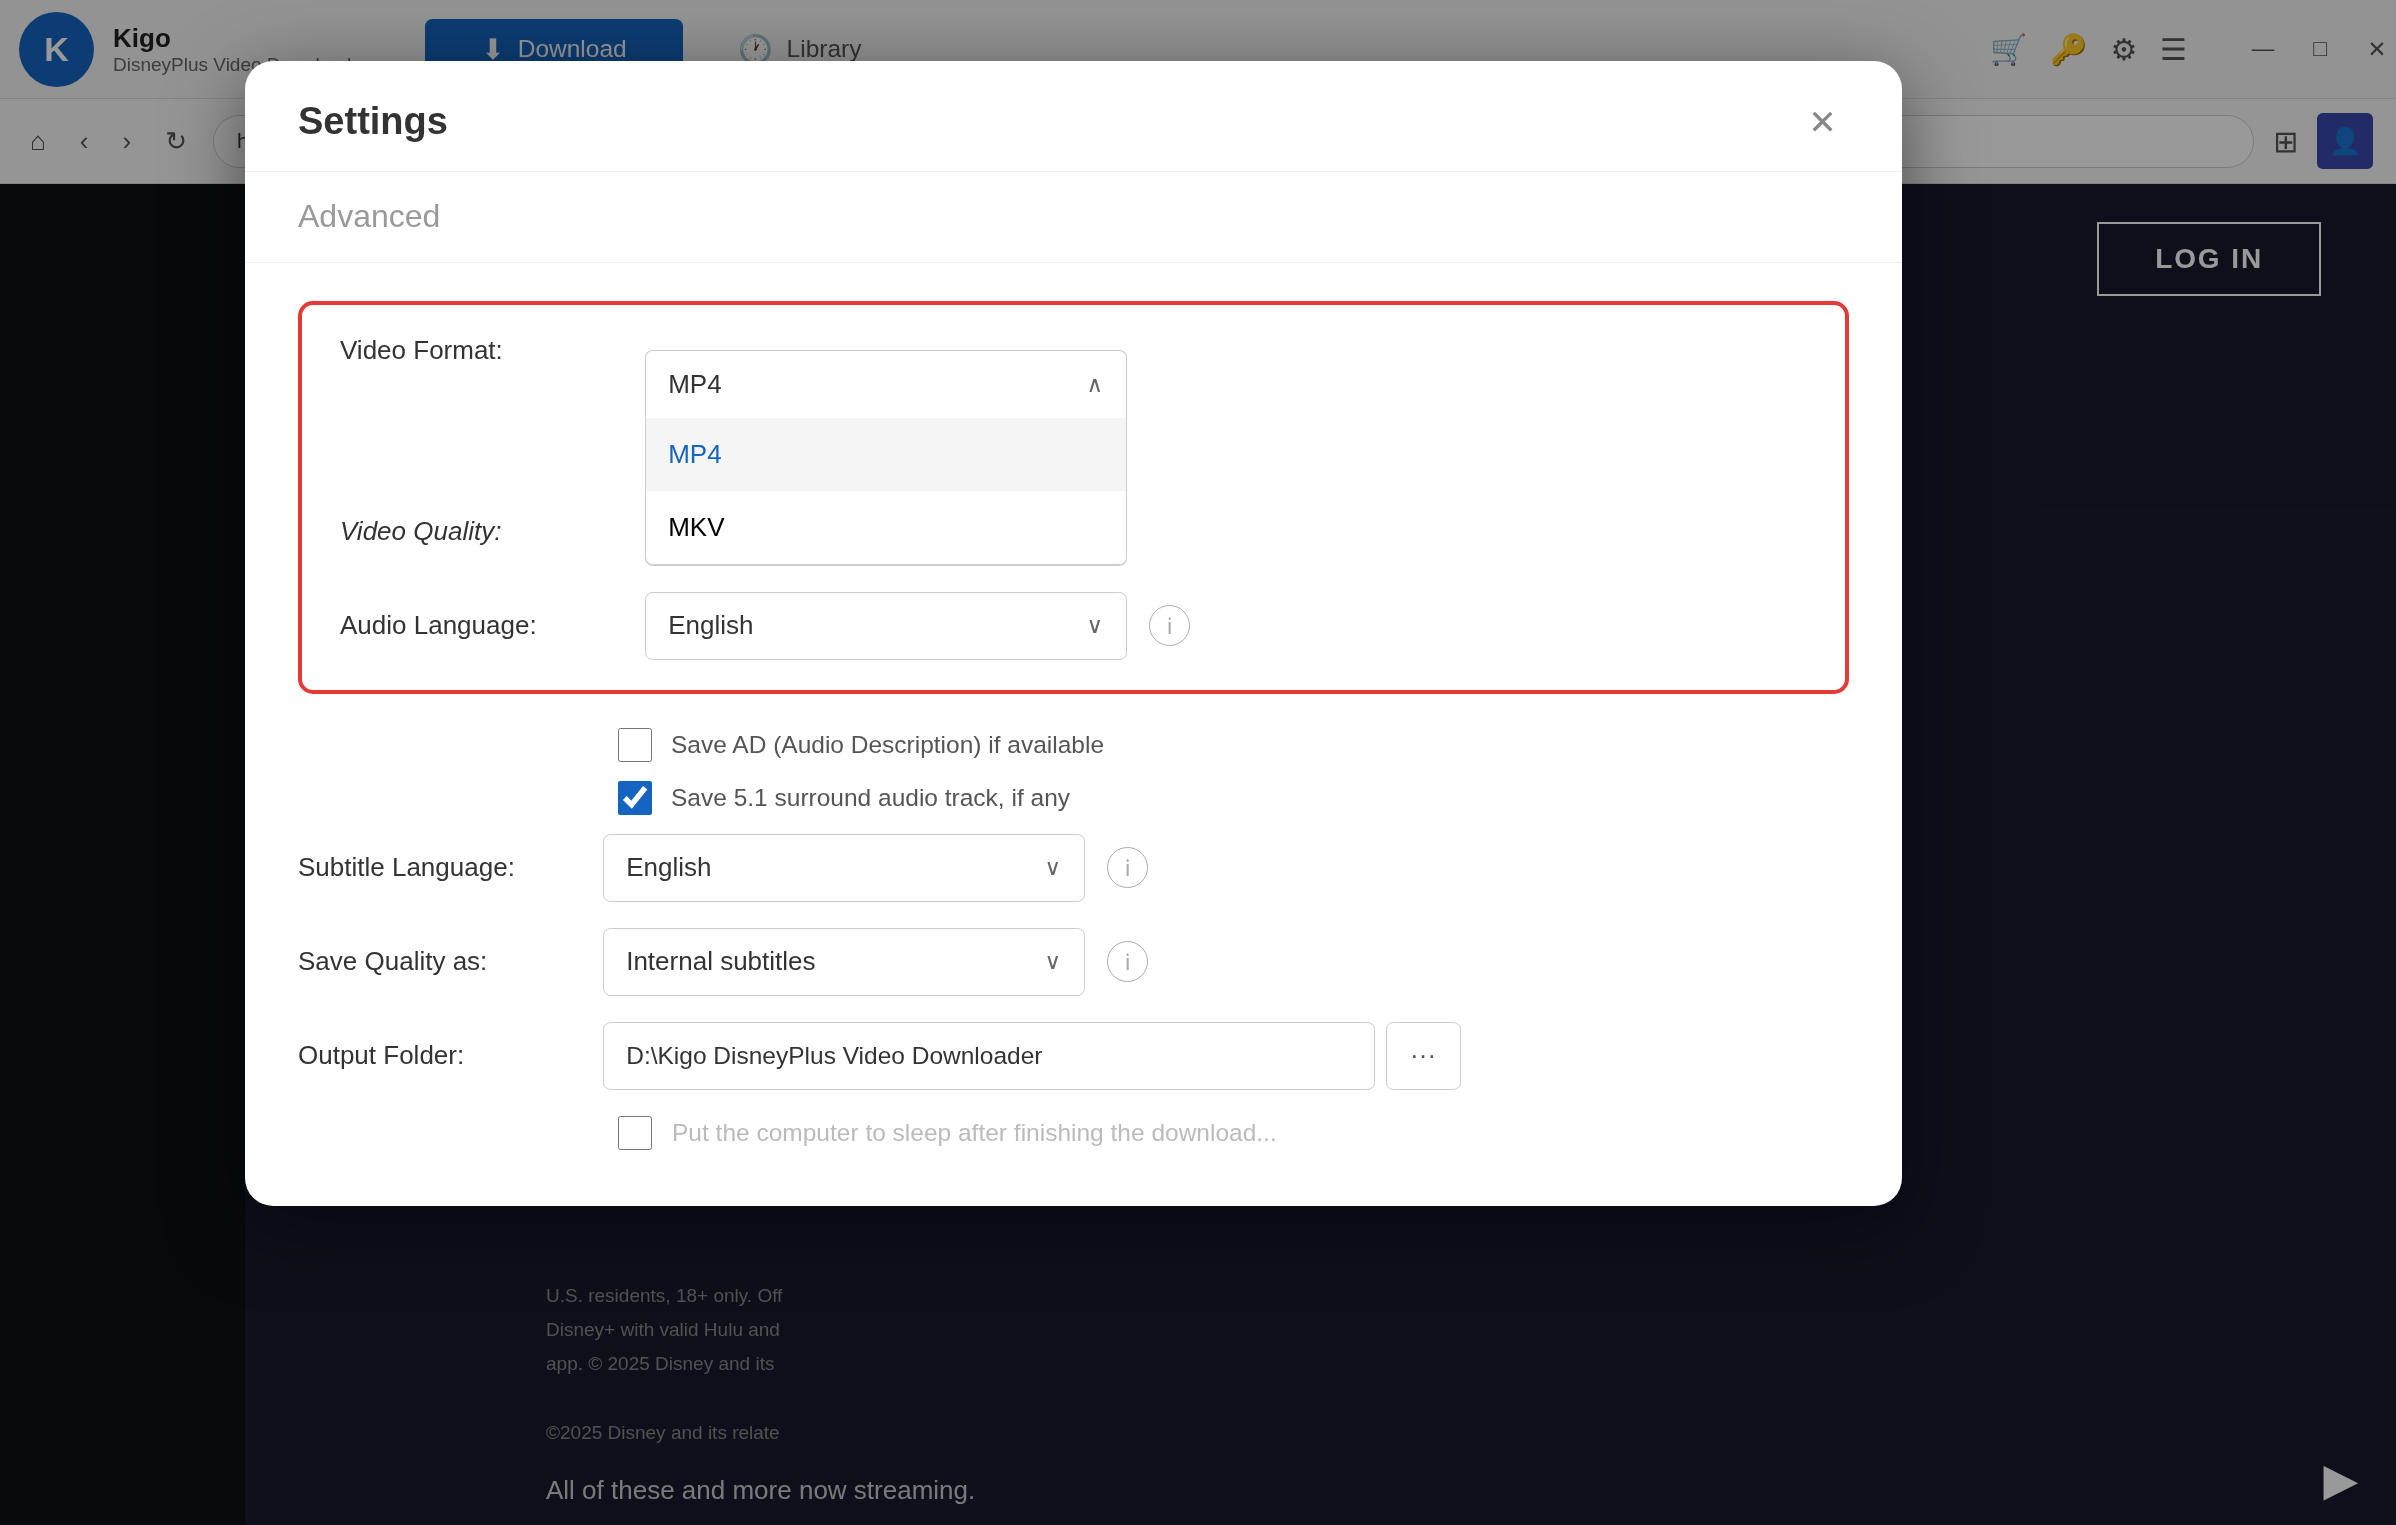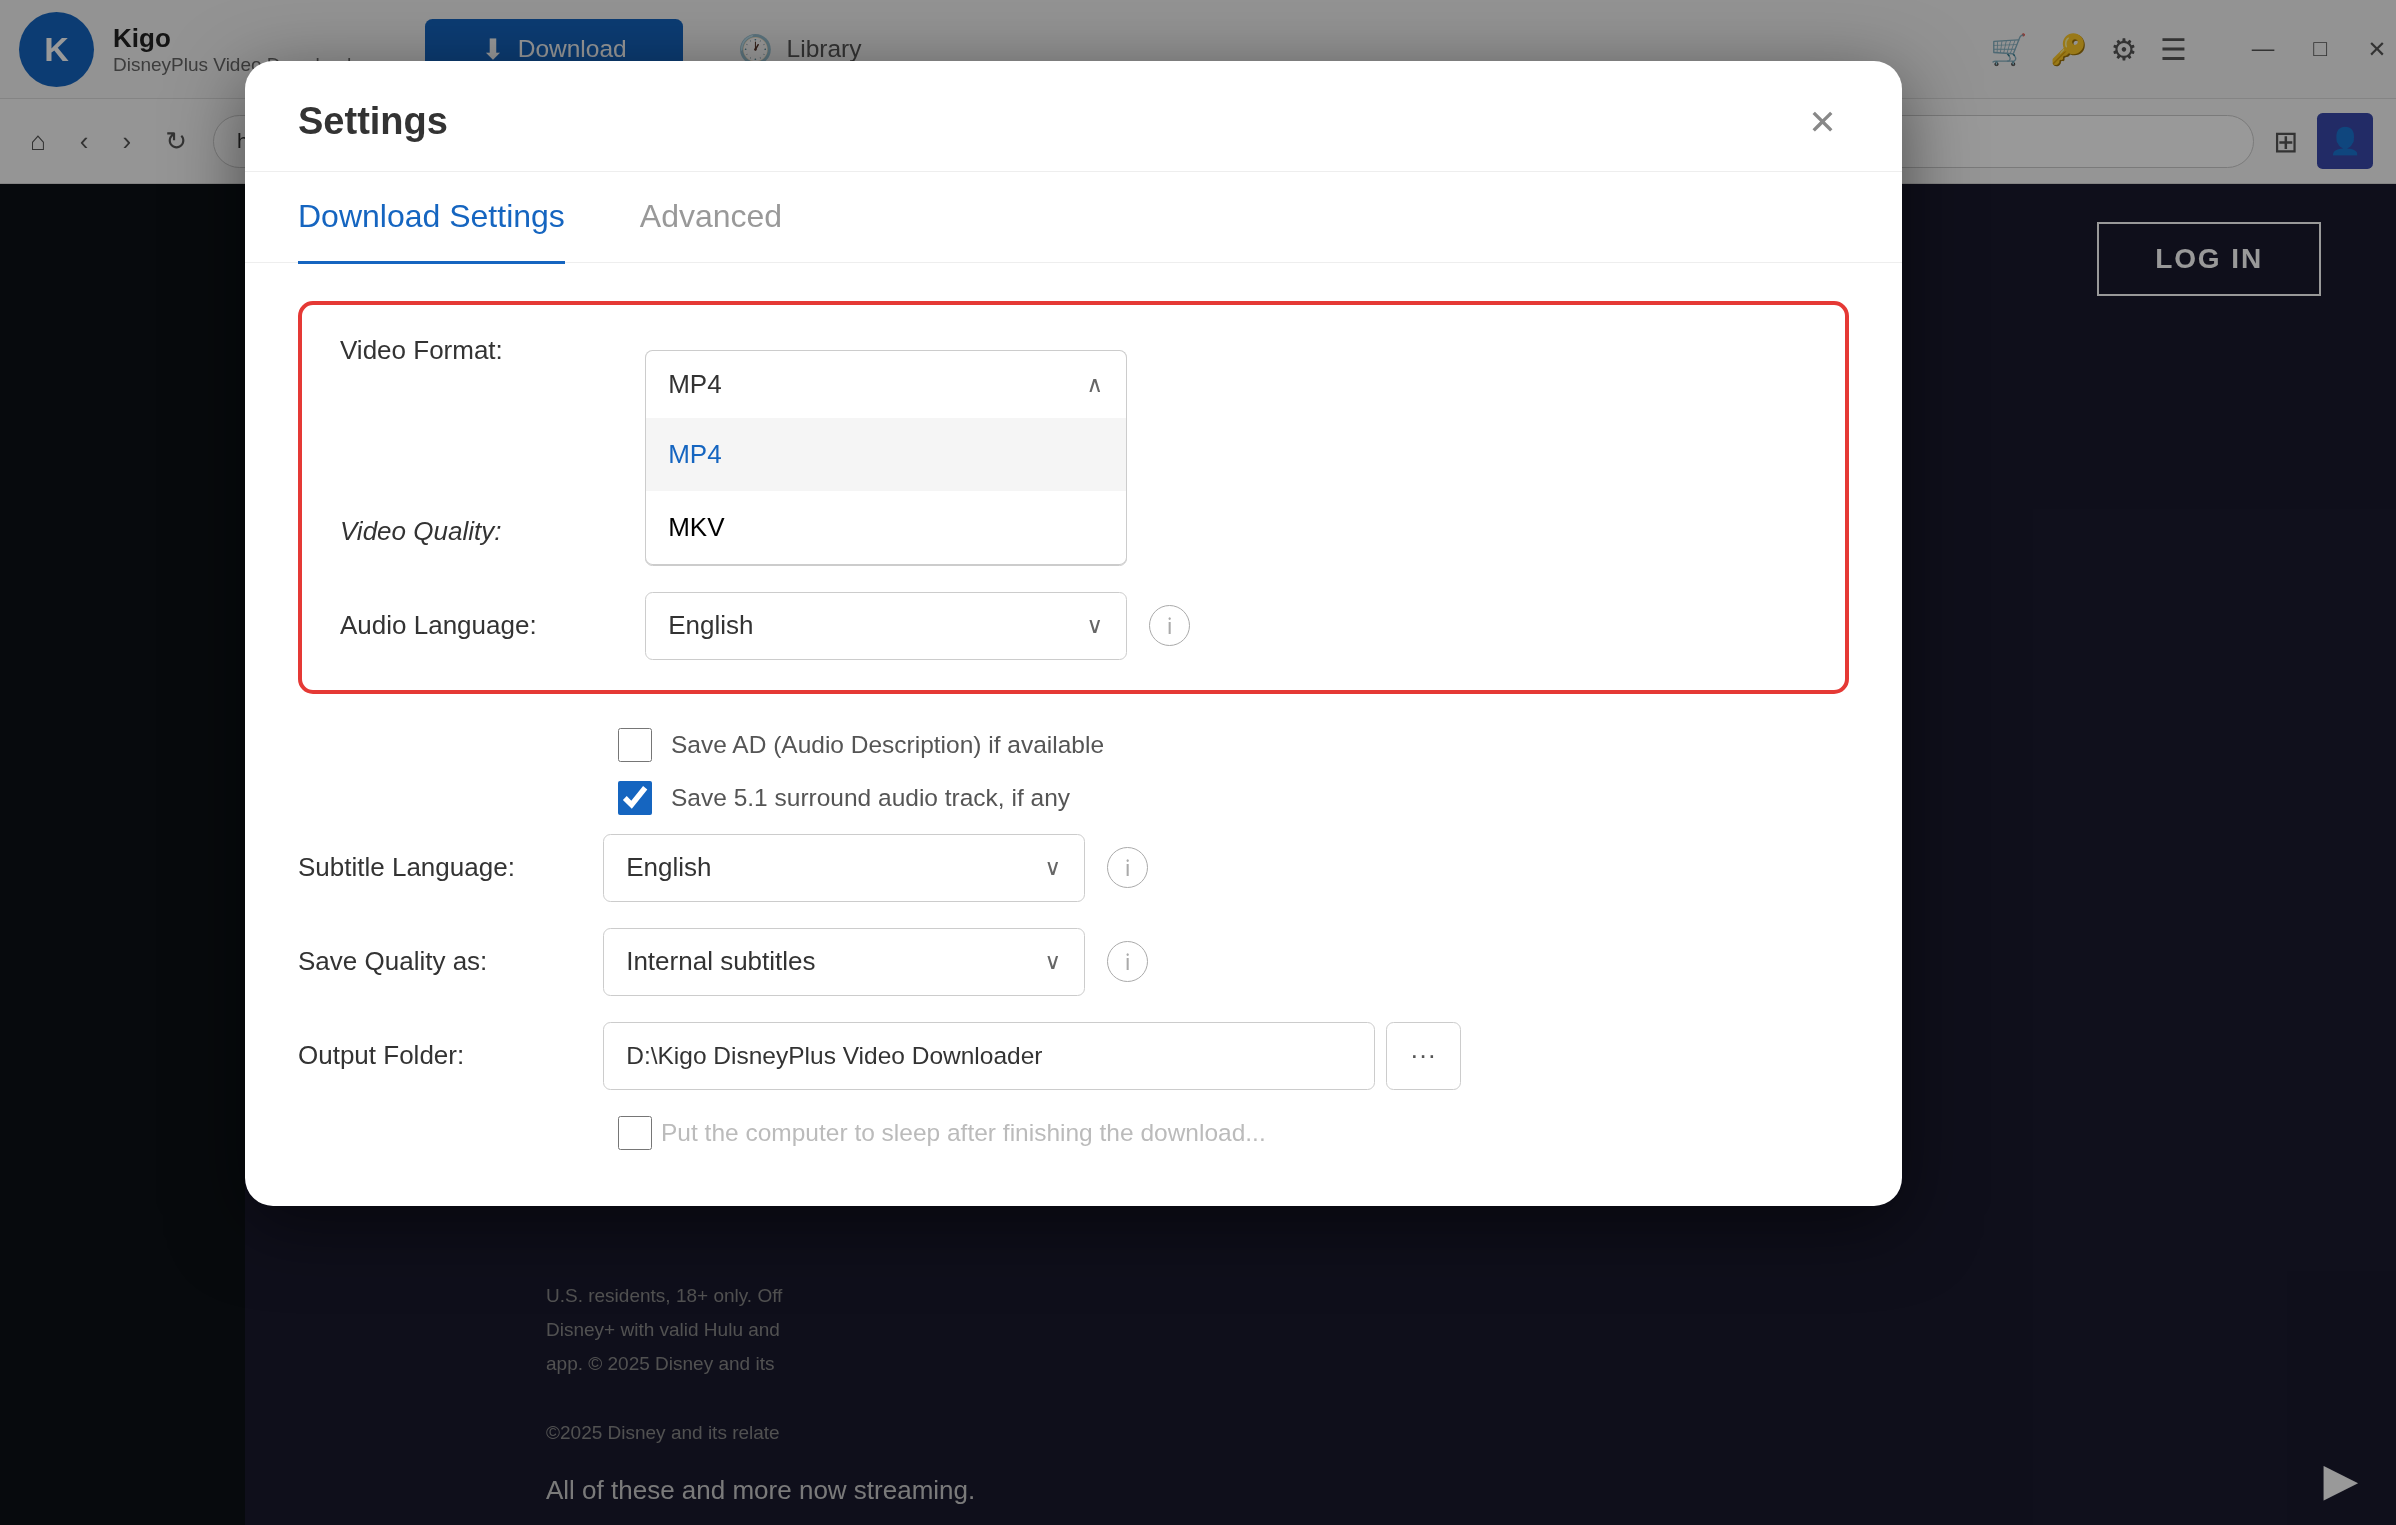--- a/index.html
+++ b/index.html
@@ -182,21 +182,21 @@
       width: 772px; height: 68px; border: 1.4px solid #ccc; border-radius: 7.5px;
       padding: 0 22.6px; font-size: 24.5px; color: #333;
     }
     .folder-btn {
       width: 75px; height: 68px; border: 1.4px solid #ccc; border-radius: 7.5px;
       background: white; display: flex; align-items: center; justify-content: center;
       font-size: 26px; cursor: pointer; color: #555;
     }
 
     .sleep-checkbox-row {
-      display: flex; align-items: center; gap: 9px; padding-left: 320px; margin-top: 19px;
+      display: flex; align-items: center; gap: 20px; padding-left: 320px; margin-top: 19px;
     }
     .sleep-checkbox { width: 34px; height: 34px; cursor: pointer; }
     .sleep-label { font-size: 24.5px; color: #bbb; }
   </style>
 </head>
 <body>
 
 <div class="bg-page">
   <div class="bg-sidebar"></div>
   <div class="bg-content">
@@ -268,21 +268,20 @@
 
 <div class="modal-overlay"></div>
 
 <div class="settings-dialog">
   <div class="dialog-header">
     <span class="dialog-title">Settings</span>
     <button class="close-btn">✕</button>
   </div>
 
   <div class="dialog-tabs">
-    <div class="dialog-tab active">Download Settings</div>
     <div class="dialog-tab">Advanced</div>
   </div>
 
   <div class="dialog-content">
 
     <div class="red-section">
 
       <div class="form-row">
         <span class="form-label">Video Format:</span>
         <div class="dropdown-wrapper">

